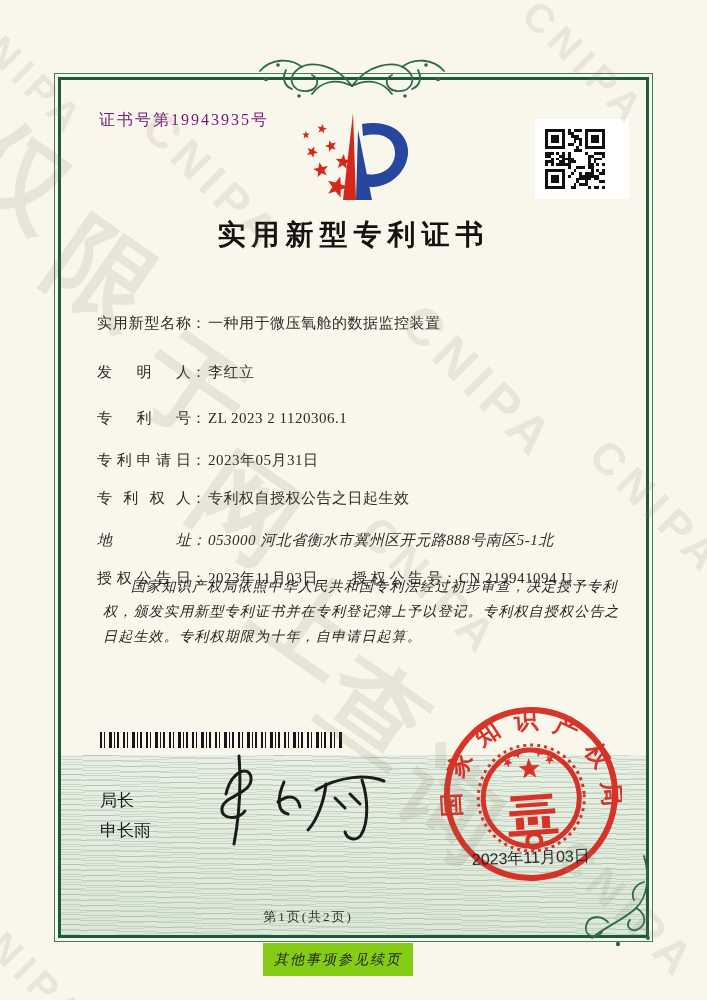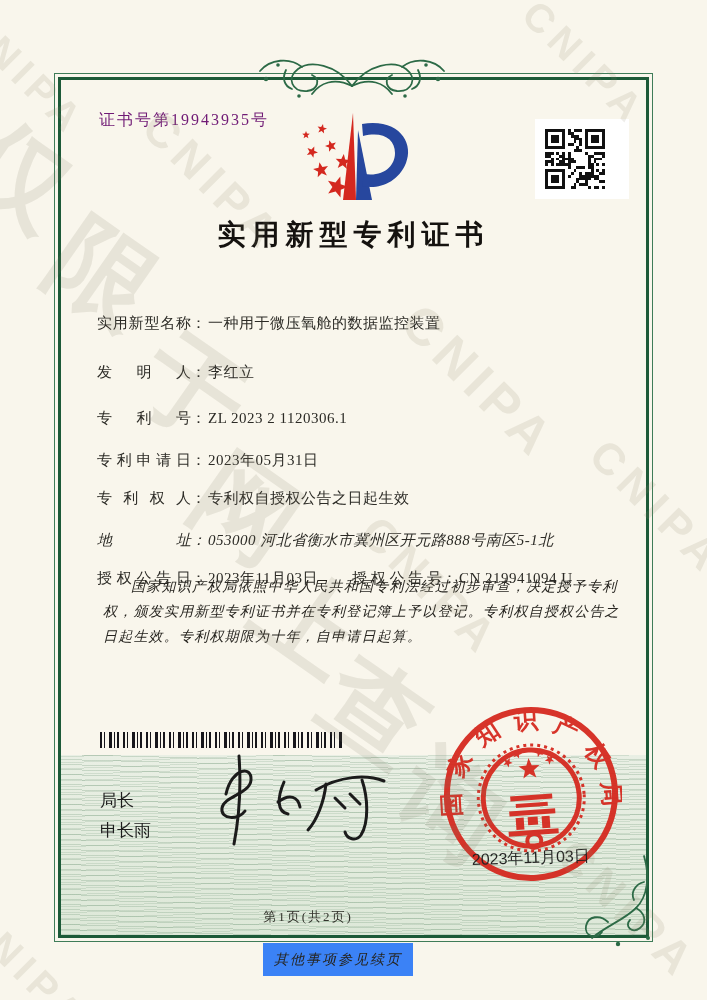--- a/index.html
+++ b/index.html
@@ -60,21 +60,21 @@
       #16161a 9px 12px, rgba(0,0,0,0) 12px 14px,
       #16161a 14px 15px, rgba(0,0,0,0) 15px 17px,
       #16161a 17px 19px, rgba(0,0,0,0) 19px 23px);}
   .signer{left:100px;top:786px;z-index:3;font-family:"Liberation Sans","DejaVu Sans",sans-serif;
     font-size:17px;color:#1c1c1c;line-height:30px;}
   .signature{left:198px;top:750px;z-index:4;}
   .seal{left:440px;top:703px;width:182px;height:182px;z-index:5;opacity:0.93;}
 
   .page-info{left:0;top:908px;width:616px;text-align:center;font-size:13px;
     color:#33332c;letter-spacing:2px;z-index:3;}
-  .cont-box{left:263px;top:943px;width:150px;height:33px;background:#3b82f6;z-index:3;
+  .cont-box{left:263px;top:943px;width:150px;height:33px;background:#84cc16;z-index:3;
     display:flex;align-items:center;justify-content:center;
     font-style:italic;font-size:14px;letter-spacing:2px;color:#26241f;}
 </style>
 </head>
 <body>
 
 <div id="watermarks">
     <span class="wm wm-lat" style="left: -16px; top: 2px; font-size: 40px; transform: rotate(45deg);">CNIPA</span>
     <span class="wm wm-lat" style="left: 170px; top: 100px; font-size: 46px; transform: rotate(45deg);">CNIPA</span>
     <span class="wm wm-lat" style="left: 545px; top: -8px; font-size: 40px; transform: rotate(45deg);">CNIPA</span>

